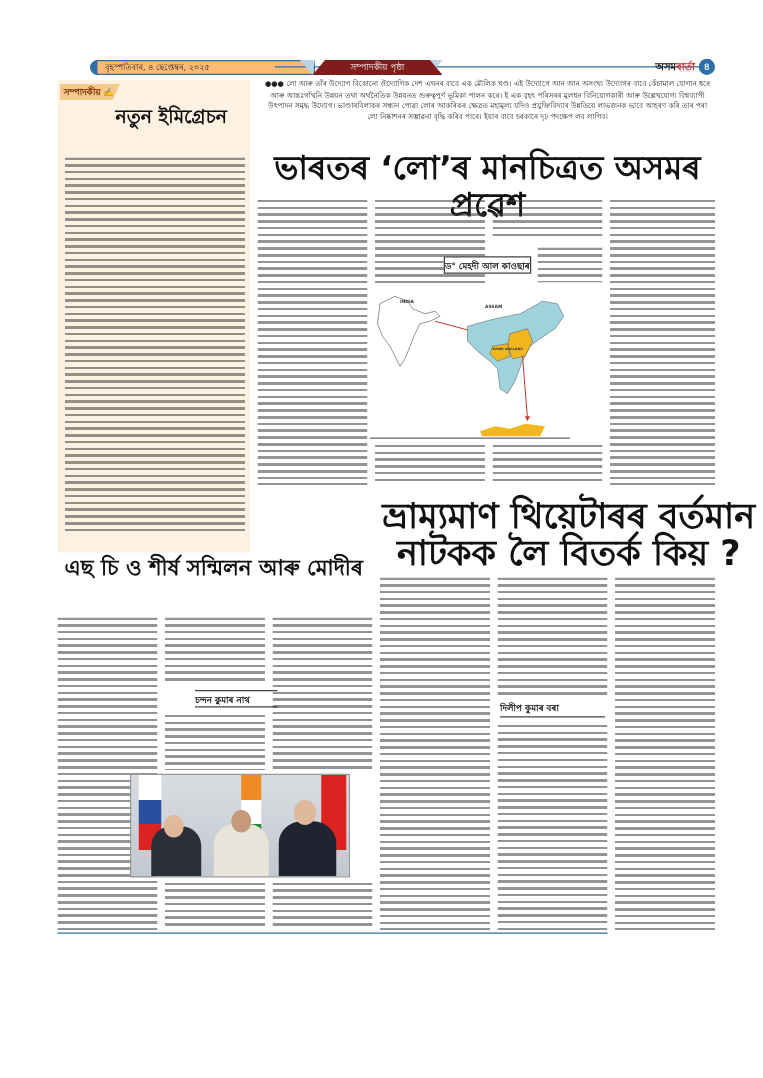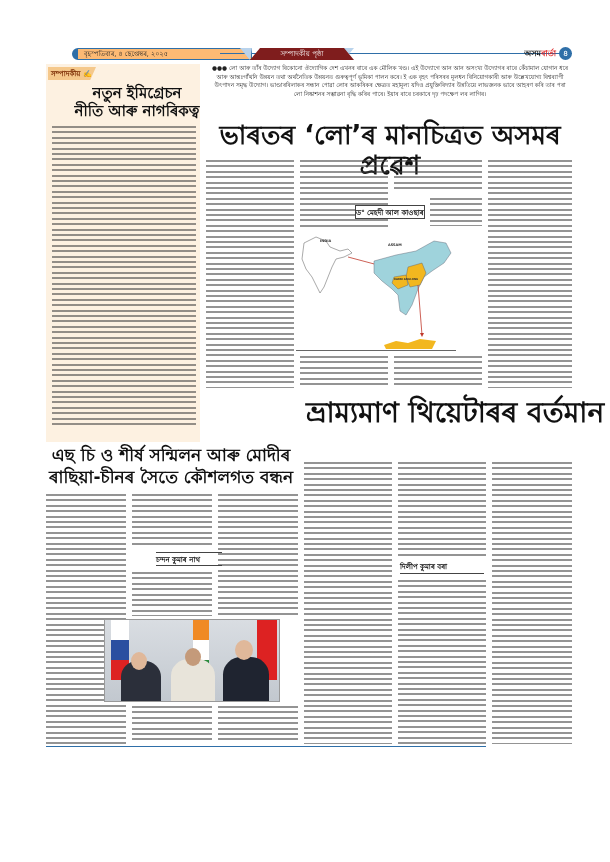--- a/index.html
+++ b/index.html
@@ -62,21 +62,20 @@
   <div class="section-tab-wing wing-right"></div>
   <div class="section-tab">সম্পাদকীয় পৃষ্ঠা</div>
   <div class="masthead"><span>অসম</span><span class="red">বাৰ্তা</span></div>
   <div class="page-num">৪</div>
 </div>
 
 <div class="editorial">
   <div class="ed-label">সম্পাদকীয় ✍</div>
   <div class="ed-title">
     <div>নতুন ইমিগ্ৰেচন</div>
-    <div>নীতি আৰু নাগৰিকত্ব</div>
   </div>
   <div class="textblock" style="left:6px; top:62px; width:144px; height:300px;"><span>ভাৰত চৰকাৰে সম্প্ৰতি জাৰি কৰা ইমিগ্ৰেচন এণ্ড ফৰেইনাৰ্ছ (ছেমেট্ৰি) আইন, ২০২৫ৰ অধীনত আফগানিস্তান, বাংলাদেশ আৰু পাকিস্তানৰ ধৰ্মীয় উৎপীড়নৰ বলি হোৱা সংখ্যালঘু হিন্দু, শিখ, বৌদ্ধ, জৈন, পাৰ্চী আৰু খ্ৰীষ্টান সম্প্ৰদায়ৰ লোকসকলক নাগৰিকত্ব প্ৰদানৰ কথা উল্লেখ কৰা হৈছে...</span></div>
 </div>
 
 <div class="teaser">
   <span class="dots">●●●</span>
   <span>লো আৰু তাঁৰ উদ্যোগ বিকোনো ঔদ্যোগিক দেশ এখনৰ বাবে এক মৌলিক খণ্ড। এই উদ্যোগে আন আন অসংখ্য উদ্যোগৰ বাবে কেঁচামাল যোগান ধৰে আৰু আন্তঃগাঁথনি উন্নয়ন তথা অৰ্থনৈতিক উন্নয়নত গুৰুত্বপূৰ্ণ ভূমিকা পালন কৰে। ই এক বৃহৎ পৰিসৰৰ মূলধন বিনিয়োগকাৰী আৰু উল্লেখযোগ্য বিশ্বব্যাপী উৎপাদন সমৃদ্ধ উদ্যোগ। ভাণ্ডাৰবিলাকৰ সন্ধান পোৱা লোৰ আকৰিকৰ ক্ষেত্ৰত মহামূল্য যদিও প্ৰযুক্তিবিদ্যাৰ উন্নতিয়ে লাভজনক ভাবে আহৰণ কৰি তাৰ পৰা লো নিষ্কাশনৰ সম্ভাৱনা বৃদ্ধি কৰিব পাৰে। ইয়াৰ বাবে চৰকাৰে দৃঢ় পদক্ষেপ লব লাগিব।</span>
 </div>
 
 <div class="headline h-main">ভাৰতৰ ‘লো’ৰ মানচিত্ৰত অসমৰ প্ৰৱেশ</div>
@@ -107,30 +106,30 @@
     <polygon points="124,100 128,100 126,104" fill="#c0392b"></polygon>
     <path d="M88,112 L100,108 L112,110 L124,106 L140,108 L136,116 L90,116 Z" fill="#f2b71f"></path>
   </svg>
   <div class="map-label" style="left:24px; top:6px;">INDIA</div>
   <div class="map-label" style="left:92px; top:10px;">ASSAM</div>
   <div class="map-label" style="left:98px; top:45px; font-size:2.6px;">KARBI ANGLONG</div>
 </div>
 
 <div class="headline h-theatre">
   <div>ভ্ৰাম্যমাণ থিয়েটাৰৰ বৰ্তমান</div>
+  <div>নাটকক লৈ বিতৰ্ক কিয় ?</div>
 </div>
 <div class="textblock" style="left:304px; top:462px; width:88px; height:282px;"><span>অসমৰ সমাজ-সাংস্কৃতিক আৰু ঐতিহ্যিক সত্তাৰ বাবে ভ্ৰাম্যমাণ থিয়েটাৰ এক সুকীয়া ঠাই লৈ আছে...</span></div>
 <div class="textblock" style="left:398px; top:462px; width:88px; height:94px;"><span></span></div>
 <div class="byline" style="left:400px; top:560px; width:84px; height:14px; border:none; border-bottom:1px solid #444;">দিলীপ কুমাৰ বৰা</div>
 <div class="textblock" style="left:398px; top:580px; width:88px; height:164px;"><span></span></div>
 <div class="textblock" style="left:492px; top:462px; width:80px; height:282px;"><span></span></div>
 
 <div class="headline h-sco">
   <div>এছ চি ও শীৰ্ষ সন্মিলন আৰু মোদীৰ</div>
-  <div>ৰাছিয়া-চীনৰ সৈতে কৌশলগত বন্ধন</div>
 </div>
 <div class="textblock" style="left:46px; top:494px; width:80px; height:250px;"><span>২০২৫ চনৰ ৩১ আগষ্টৰ পৰা ১ ছেপ্তেম্বৰলৈ চীনৰ তিয়ানজিনত অনুষ্ঠিত সাংহাই সহযোগিতা সংস্থা (এছ চি ও)ৰ শীৰ্ষ সন্মিলনে বিশ্ব ৰাজনীতিত এক গুৰুত্বপূৰ্ণ মোৰ হিচাপে আত্মপ্ৰকাশ কৰিছে...</span></div>
 <div class="textblock" style="left:132px; top:494px; width:80px; height:54px;"><span></span></div>
 <div class="byline" style="left:156px; top:552px; width:66px; height:14px; border:none; border-top:1px solid #444; border-bottom:1px solid #444;">চন্দন কুমাৰ নাথ</div>
 <div class="textblock" style="left:132px; top:572px; width:80px; height:44px;"><span></span></div>
 <div class="textblock" style="left:218px; top:494px; width:80px; height:122px;"><span></span></div>
 <div class="textblock" style="left:132px; top:706px; width:80px; height:38px;"><span></span></div>
 <div class="textblock" style="left:218px; top:706px; width:80px; height:38px;"><span></span></div>
 
 <div class="photo">

